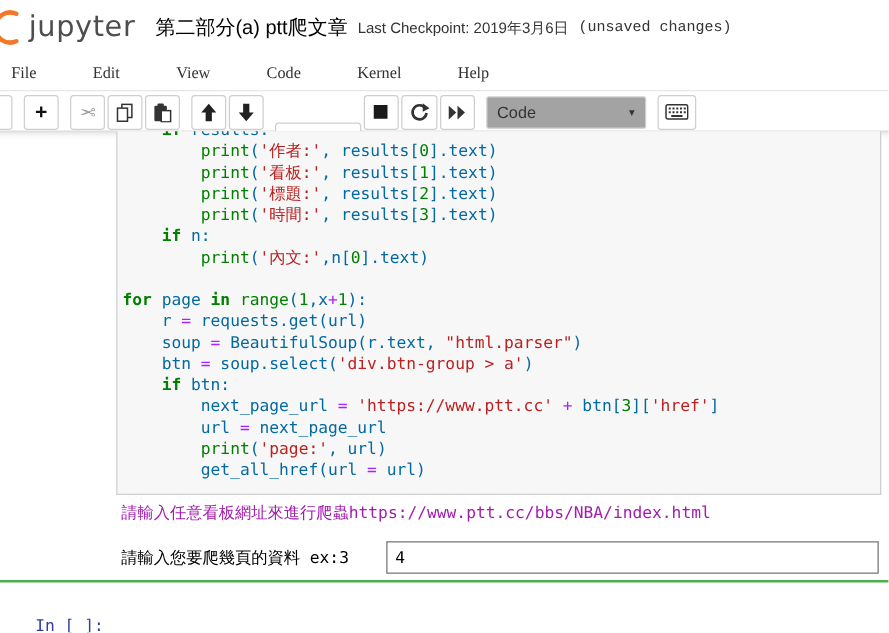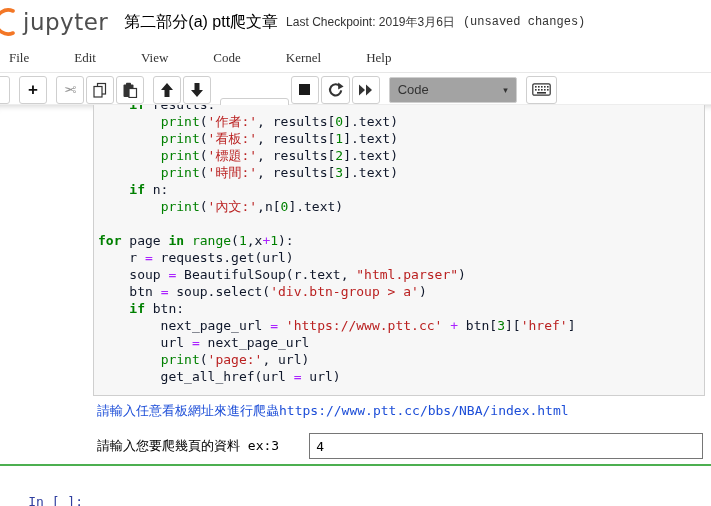--- a/index.html
+++ b/index.html
@@ -45,24 +45,24 @@
     border-left:1px solid #cfcfcf; border-right:1px solid #cfcfcf; border-bottom:1px solid #cfcfcf;
     overflow:hidden; cursor:text;
   }
   .code-lines { margin-top:-9px; padding:0 4px; font-family:"DejaVu Sans Mono","Liberation Mono",monospace; font-size:13px; line-height:17px; white-space:pre; }
   .cm-line { height:17px; }
   .t-kw { color:#008000; font-weight:bold; }
   .t-bi { color:#008000; }
   .t-str { color:#BA2121; }
   .t-num { color:#008000; }
   .t-op { color:#AA22FF; }
-  .t-p { color:#0f172a; }
+  .t-p { color:#0369a1; }
   .out-line {
     margin:6px 6px 0 97px; font-family:"DejaVu Sans Mono","Liberation Mono",monospace;
-    font-size:13px; line-height:17px; color:#1d4ed8; white-space:pre;
+    font-size:13px; line-height:17px; color:#a21caf; white-space:pre;
   }
   .stdin-row { margin:14px 6px 0 97px; display:flex; align-items:center; }
   .stdin-label { font-family:"DejaVu Sans Mono","Liberation Mono",monospace; font-size:13px; color:#000; white-space:pre; }
   .stdin-input {
     margin-left:30px; width:394px; height:26px; border:1px solid #767676; background:#fff;
     font-family:"DejaVu Sans Mono","Liberation Mono",monospace; font-size:13px; color:#000; padding:0 6px; outline:none;
   }
   .cell-sep { margin-top:5px; height:2px; width:100%; background:#4CAF50; }
   .empty-cell { display:flex; margin-top:22px; align-items:flex-start;flex-direction:column; }
   .cell-prompt {

